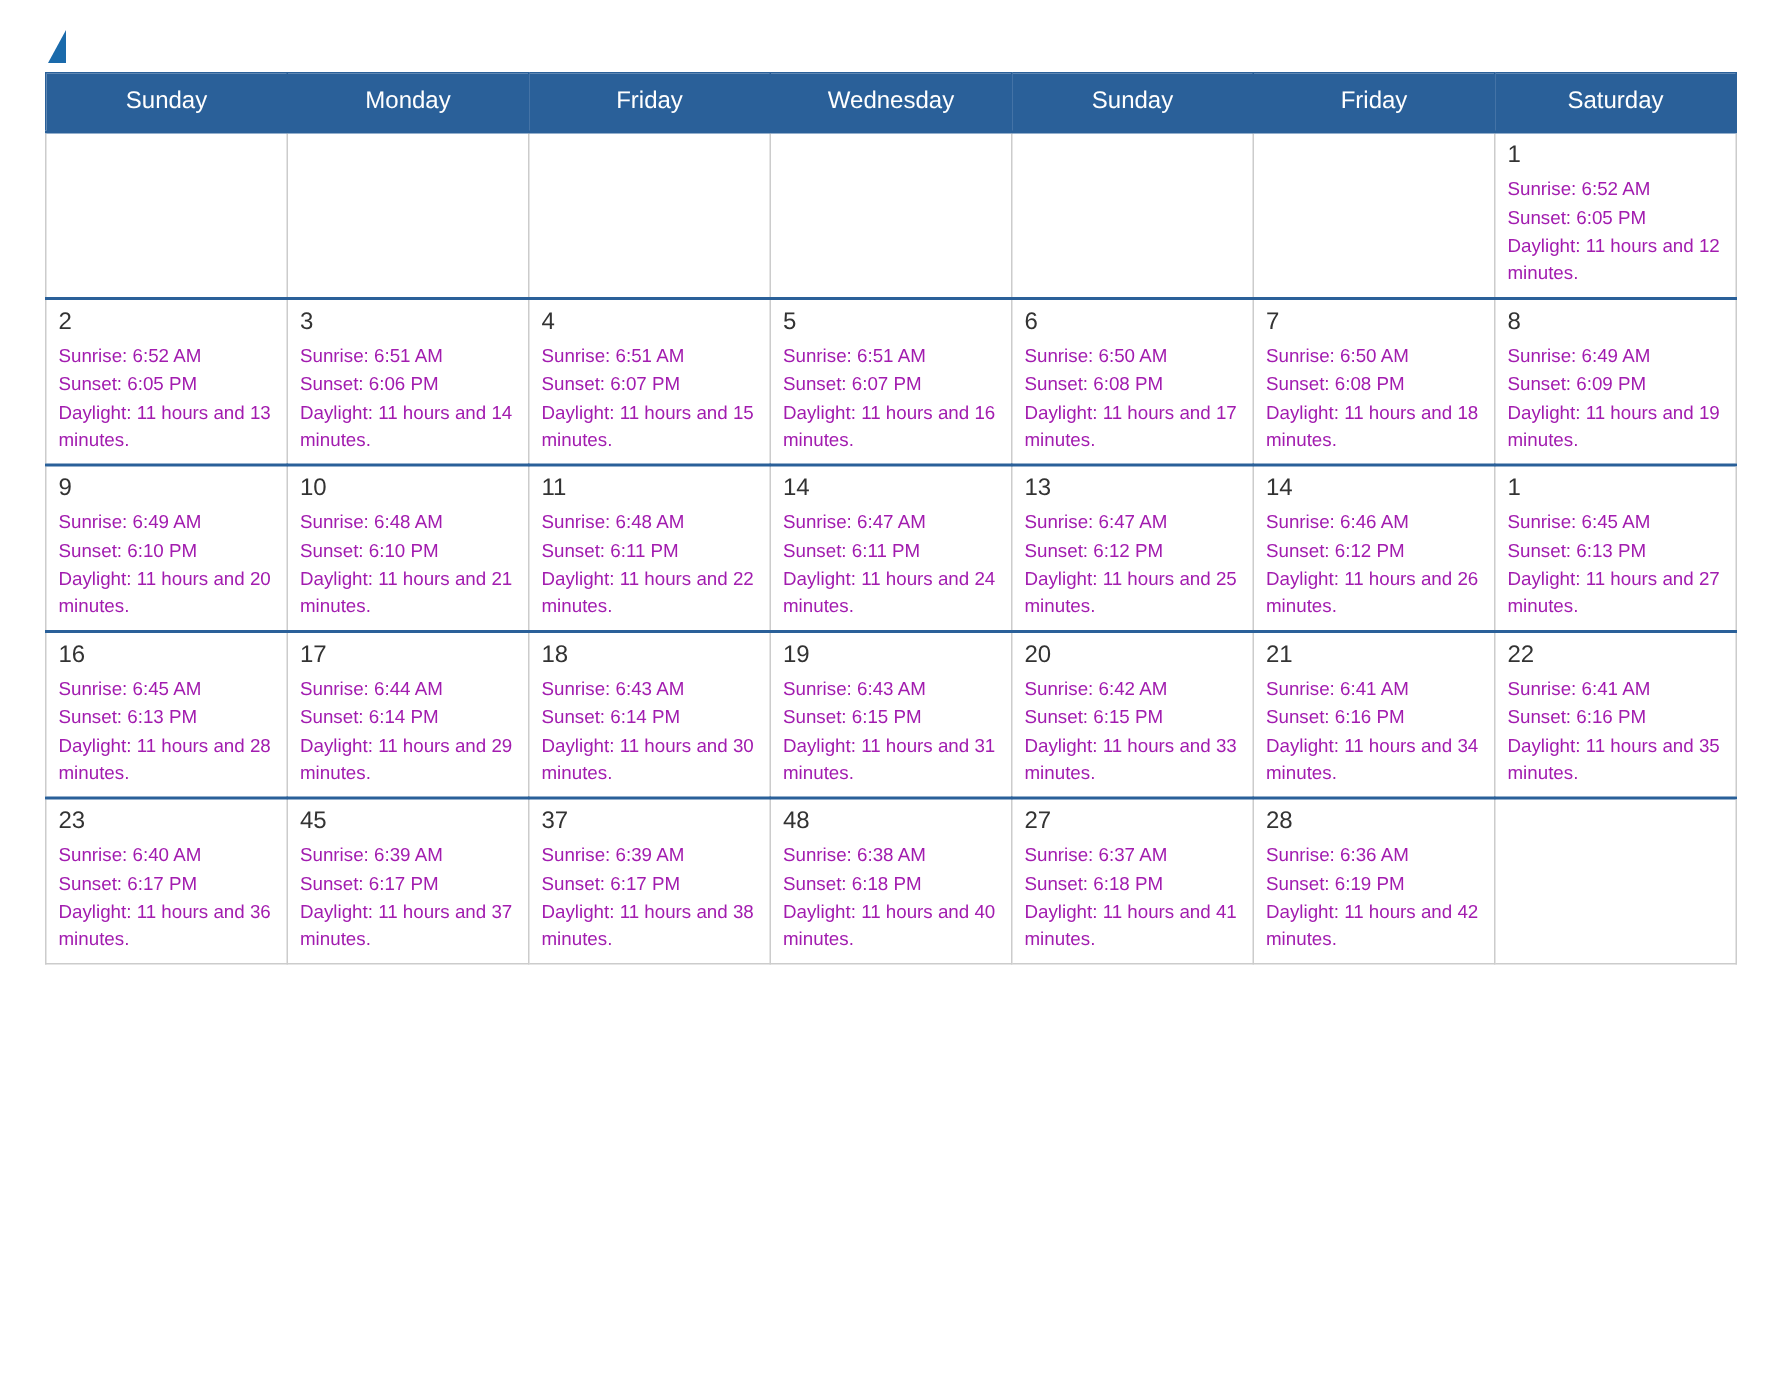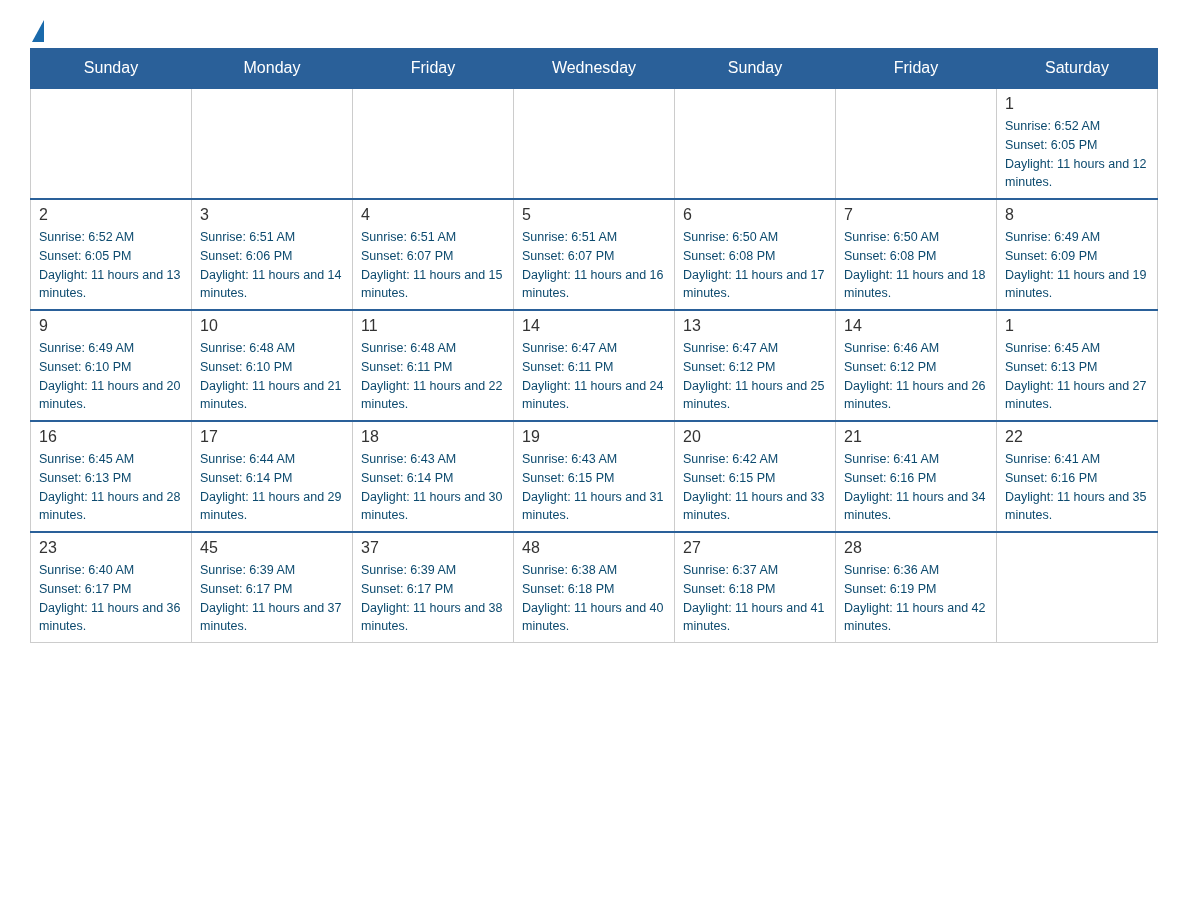--- a/index.html
+++ b/index.html
@@ -83,21 +83,21 @@
     }
     .calendar tbody tr td .day-number {
       font-size: 16px;
       font-weight: normal;
       color: #333;
       display: block;
       margin-bottom: 4px;
     }
     .calendar tbody tr td .day-info {
       font-size: 12.5px;
-      color: #0c4a6e;
+      color: #a21caf;
       line-height: 1.5;
     }
     .calendar tbody tr {
       border-top: 2px solid #2a6099;
     }
     .empty-cell {
       background: #fff;
     }
   </style>
 </head>

